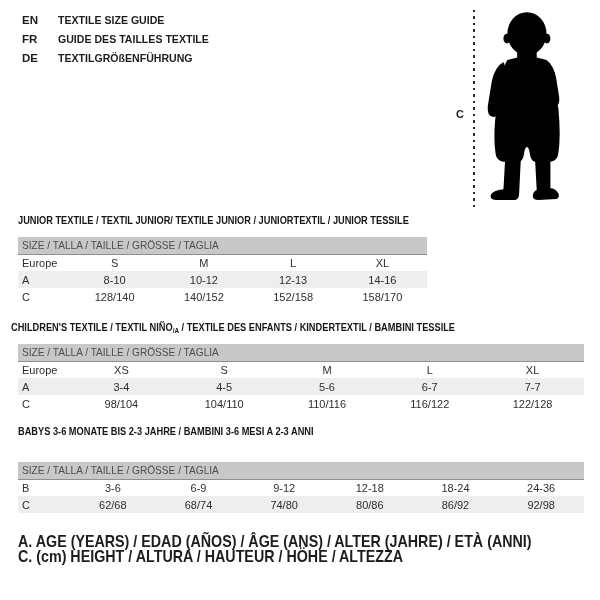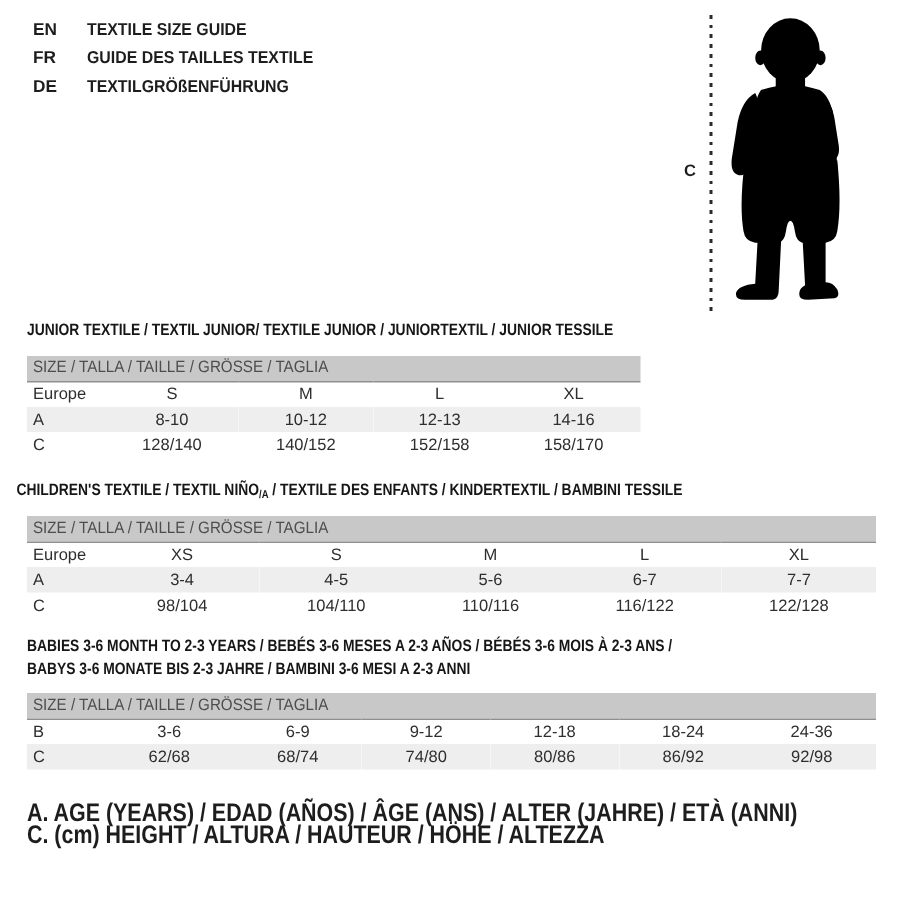--- a/index.html
+++ b/index.html
@@ -158,21 +158,20 @@
     <td>98/104</td>
     <td>104/110</td>
     <td>110/116</td>
     <td>116/122</td>
     <td>122/128</td>
   </tr>
 </tbody>
   </table>
 
 <div class="abs sec-heading" style="top:424px; left:18px;">
-  <div><span class="cond">BABIES 3-6 MONTH TO 2-3 YEARS / BEBÉS 3-6 MESES A 2-3 AÑOS / BÉBÉS 3-6 MOIS À 2-3 ANS /</span></div>
   <div><span class="cond">BABYS 3-6 MONATE BIS 2-3 JAHRE / BAMBINI 3-6 MESI A 2-3 ANNI</span></div>
 </div>
 <table class="size-table abs" style="top:462px; left:18px; width:566px;">
   <colgroup>
       <col style="width:52px">
       <col>
       <col>
       <col>
       <col>
       <col>

